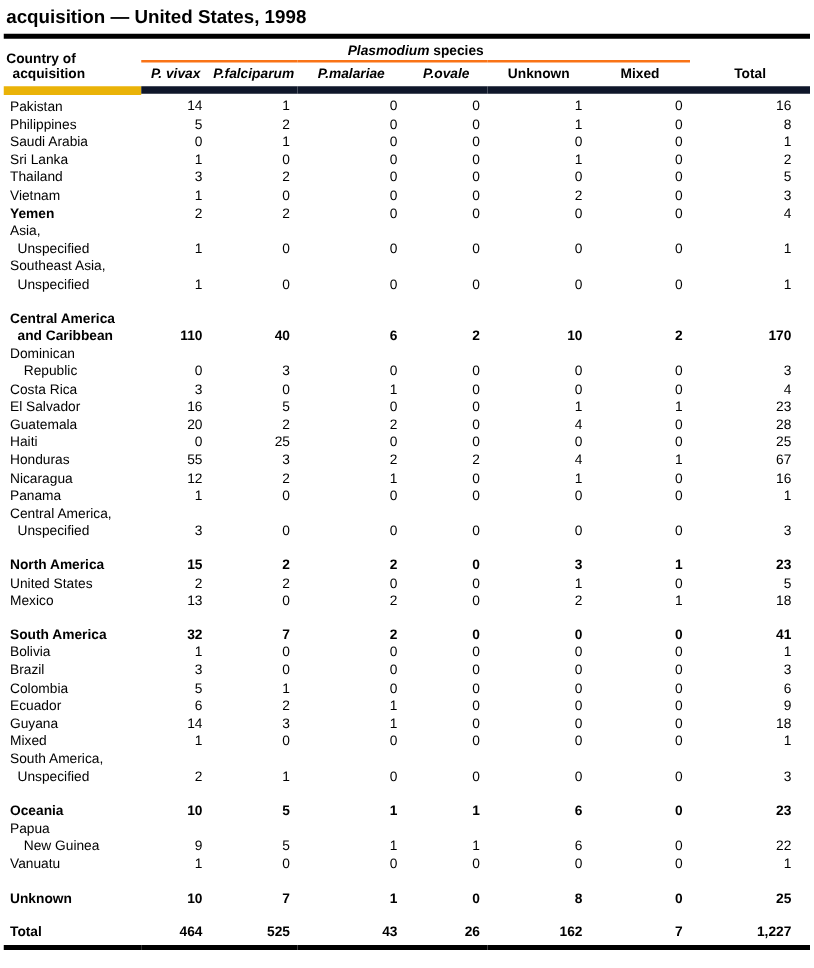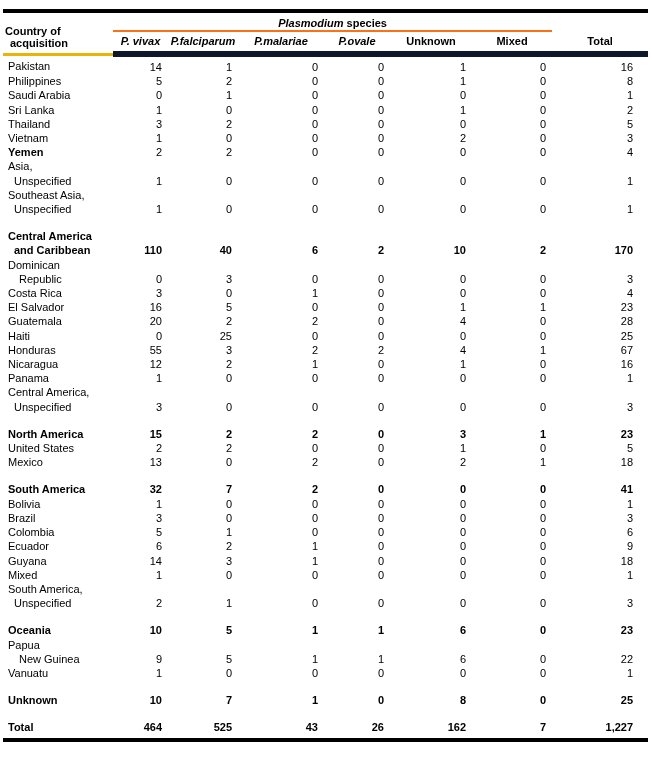--- a/index.html
+++ b/index.html
@@ -13,41 +13,42 @@
   
   .title { font-weight:bold; font-size:15px; line-height:18px; padding-left:2px; }
   .title-line1 { word-spacing:6.5px; white-space:nowrap; }
   .title-rule { height:4px; background:#000; margin-top:4px; }
 
   .it { font-style:italic; }
 
   
   table { border-collapse:collapse; table-layout:fixed; width:645px; border-bottom:4px solid #000; }
   thead th { font-weight:bold; font-size:11px; padding:0; }
-  th.stub { text-align:left; vertical-align:bottom; border-bottom:3px solid #eab308; padding:0 0 4px 2px; }
+  th.stub { text-align:left; vertical-align:bottom; border-bottom:7px solid #eab308; padding:0 0 4px 2px; }
   th.stub .stub2 { padding-left:5px; }
   th.spanner { border-bottom:2px solid #f97316; text-align:center; vertical-align:bottom; padding:4px 0 1px 0; }
   th.nospan { border-bottom:none; }
   tr.colhdr th { text-align:center; vertical-align:bottom; border-bottom:6px solid #0f172a; padding:3px 0 4px 0; }
 
   tbody td { font-size:11px; line-height:14.2px; padding:0; vertical-align:top; white-space:nowrap; }
   td.label { text-align:left; }
   td.num { text-align:right; padding-right:6px; }
   td.tcol { padding-right:15px; }
   tr.bold td { font-weight:bold; }
   tr.first td { padding-top:3px; }
   tr.total-row td { padding-bottom:3px; }
   tr.spacer td { height:13px; font-size:0; line-height:0; }
 </style>
 </head>
 <body>
 
 <div class="page">
 
   <div class="title">
+    <div class="title-line2">acquisition — United States, 1998</div>
   </div>
 
   <div class="title-rule"></div>
 
   <table>
     <colgroup>
       <col style="width:110px">
         <col style="width:55px">
         <col style="width:70px">
         <col style="width:86px">

